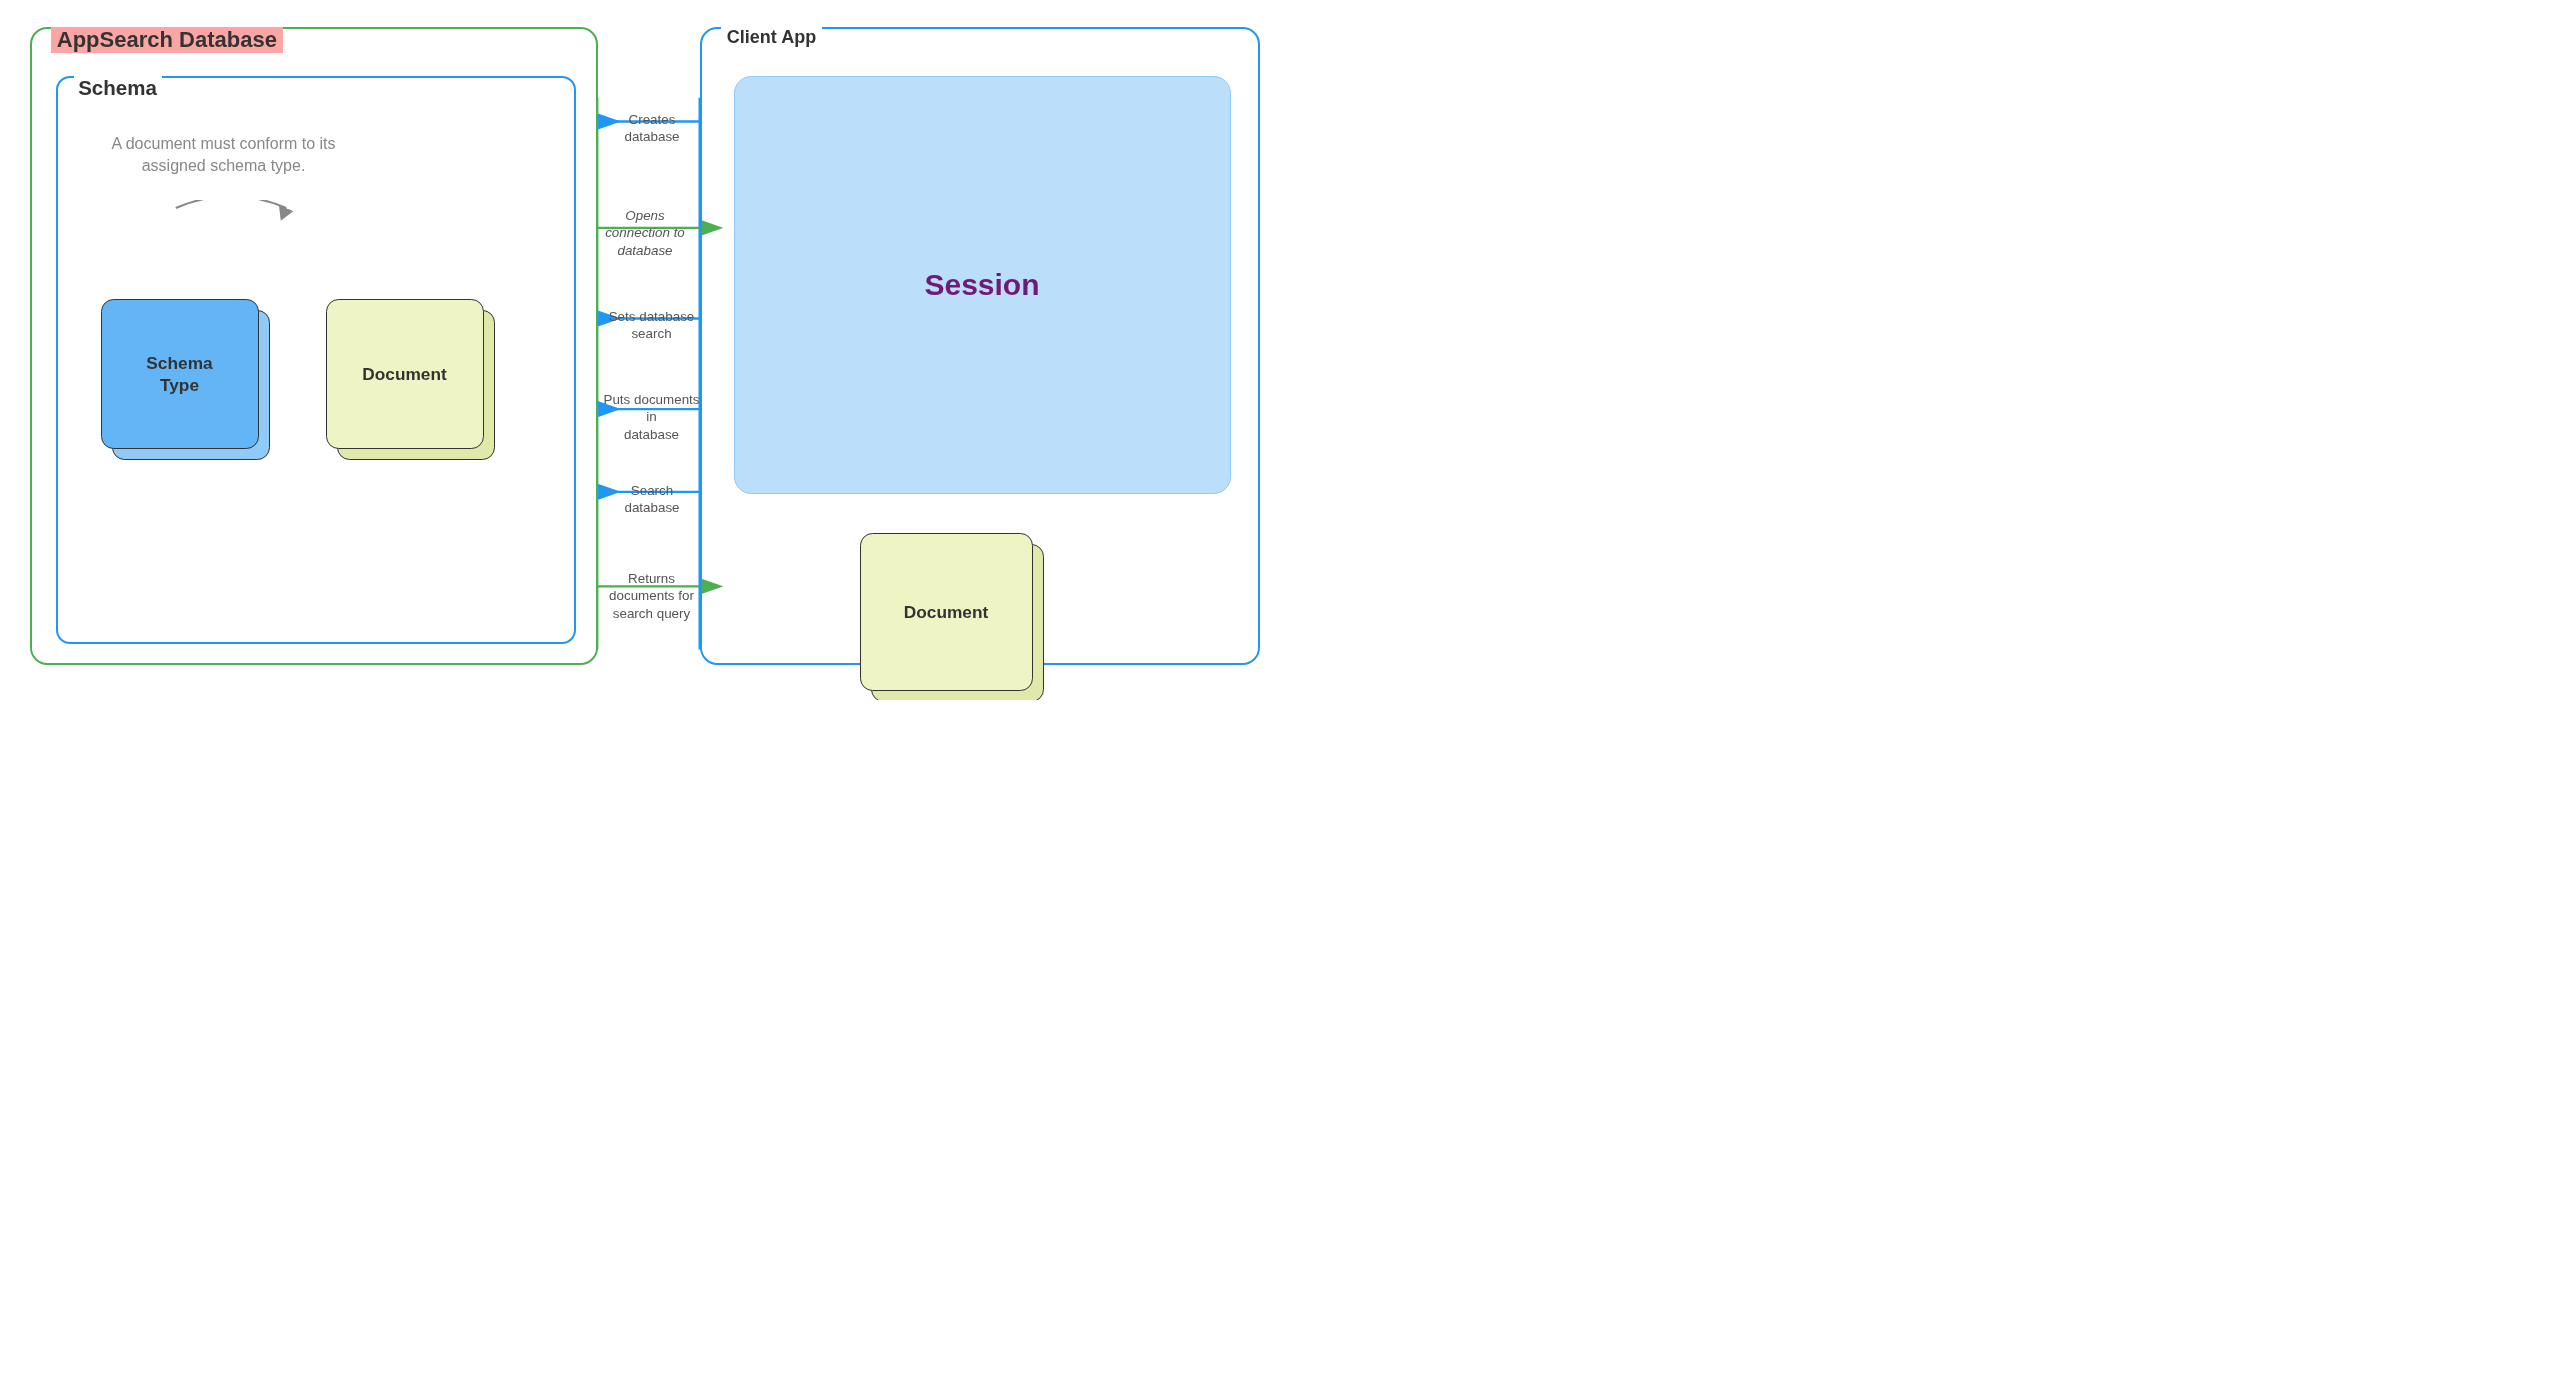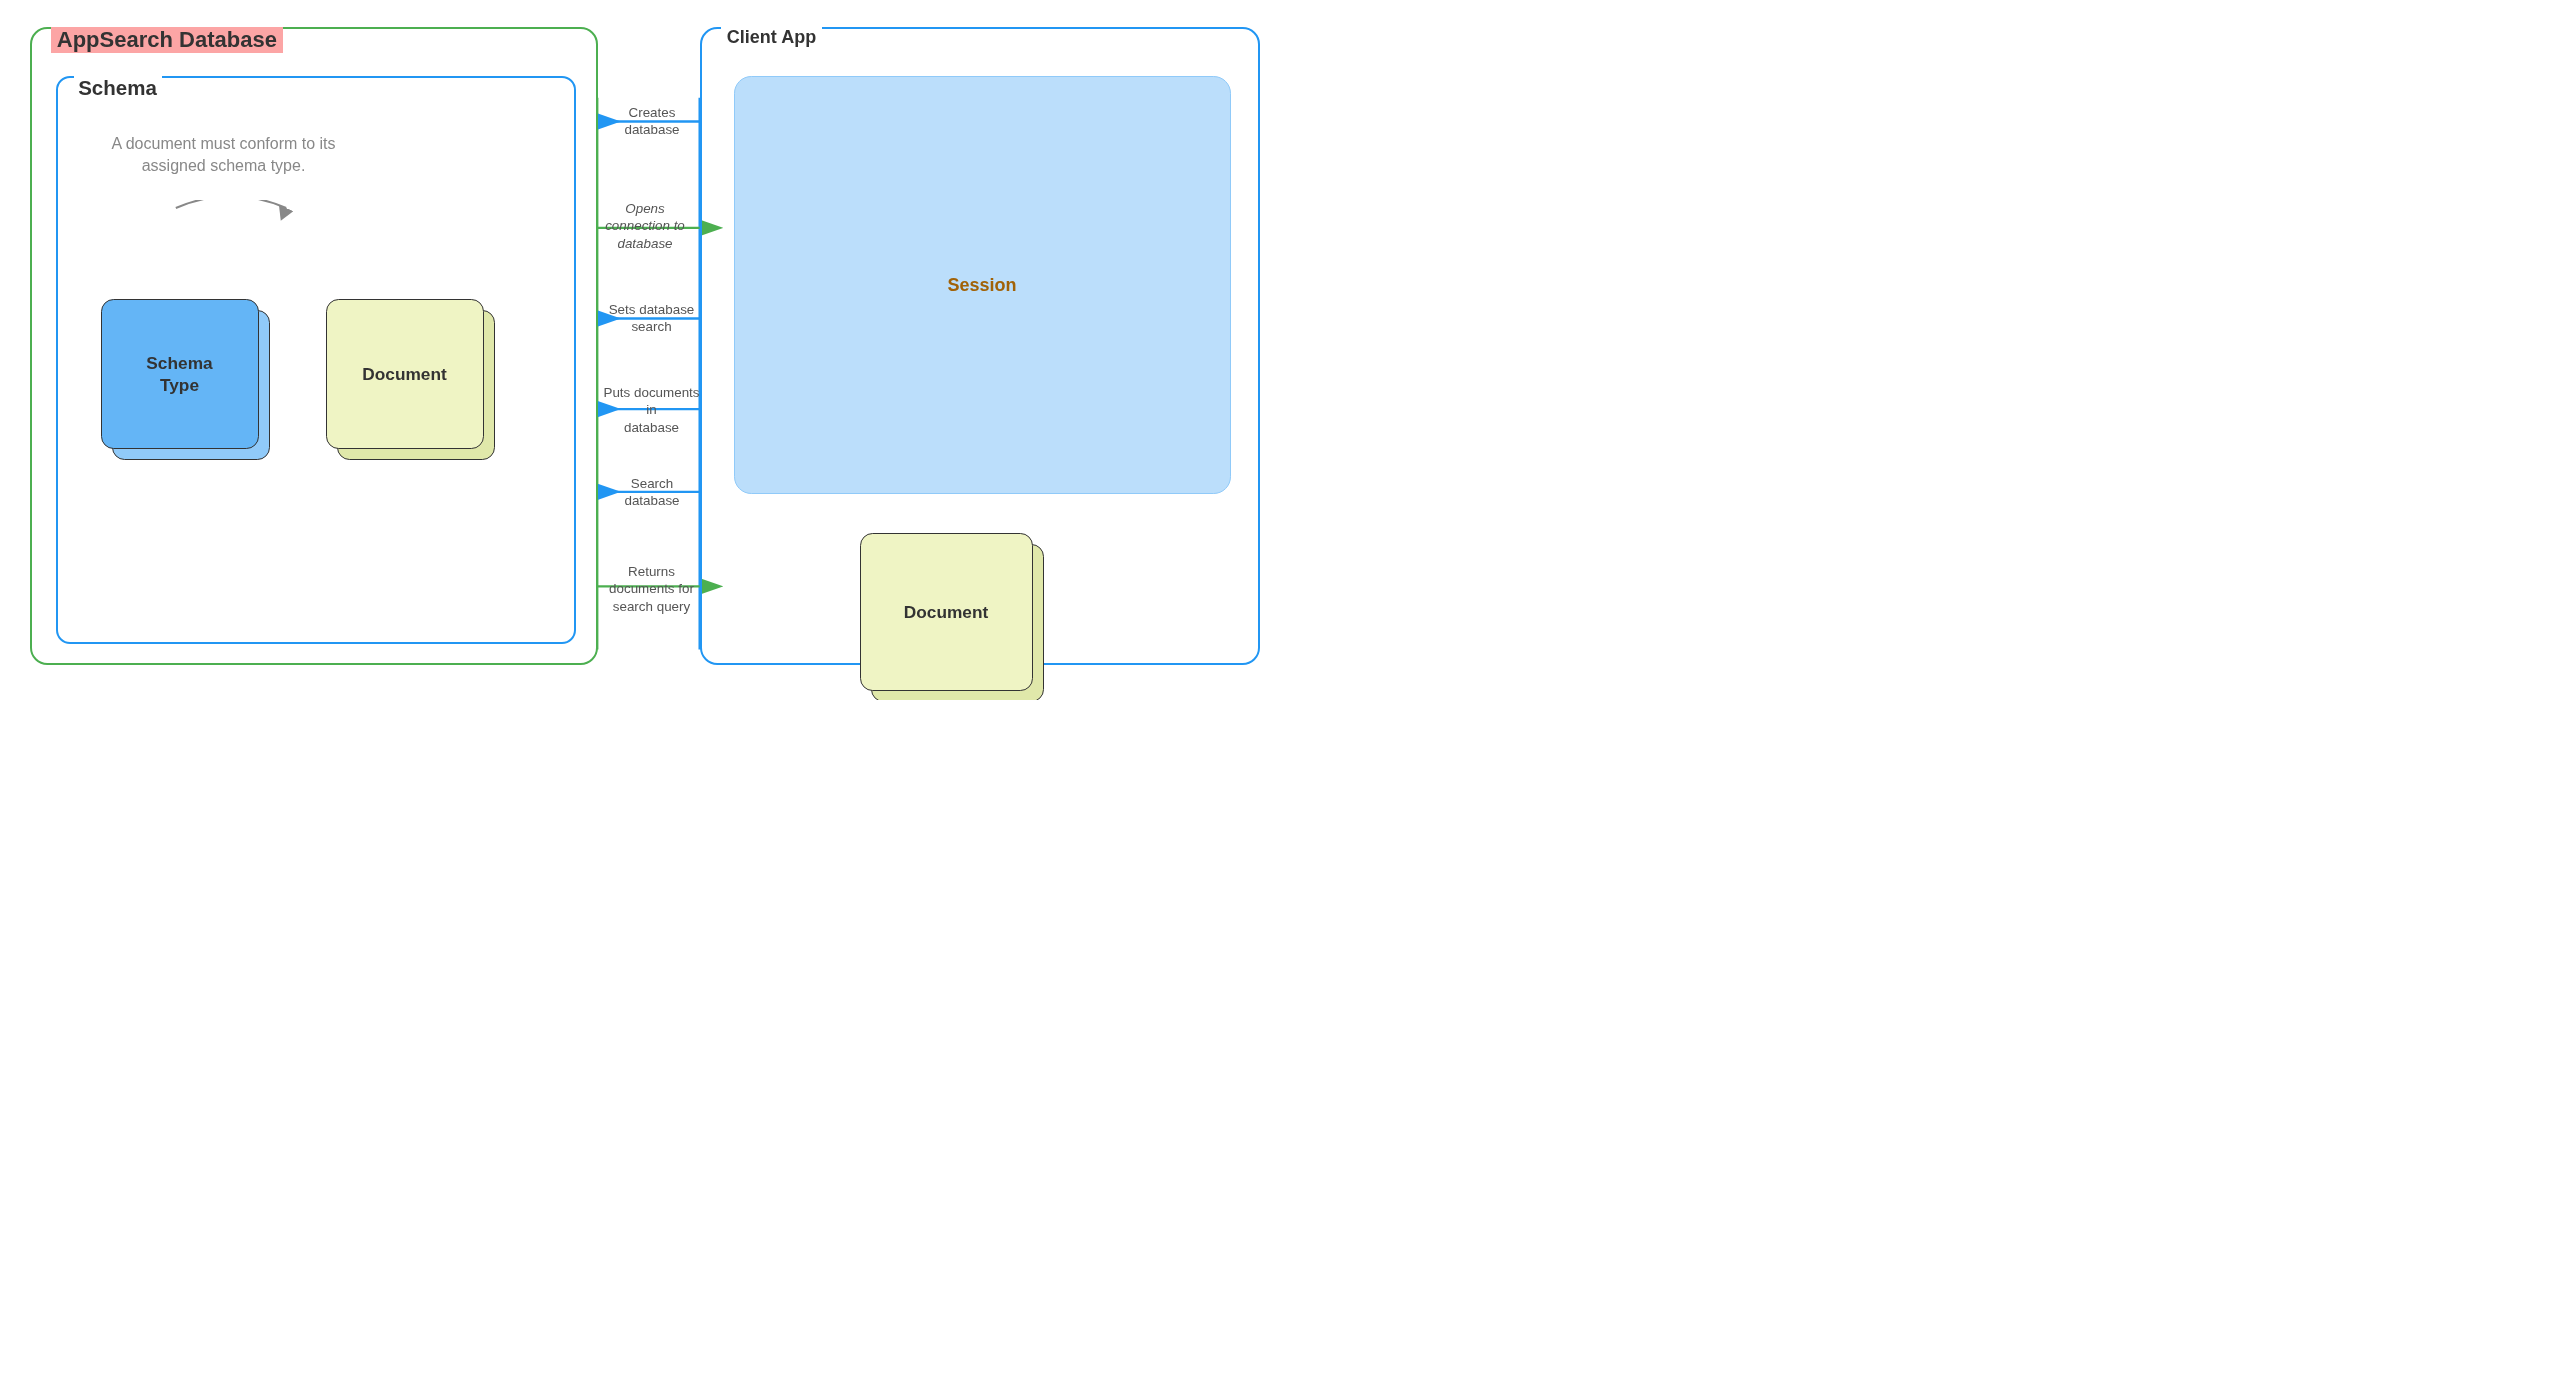--- a/index.html
+++ b/index.html
@@ -197,20 +197,21 @@
       top: 520px;
     }
 
     
     .arrow-label {
       position: absolute;
       font-size: 13.4px;
       color: #555;
       text-align: center;
       line-height: 1.3;
+      margin-top: 7px;
     }
 
     
     .arrows-svg {
       position: absolute;
       top: 0;
       left: 0;
       width: 100%;
       height: 100%;
       pointer-events: none;
@@ -306,21 +307,21 @@
   </div>
 
   <div class="arrow-label" style="left:575px; top:544px; width:110px;">
     <span>Returns documents for<br>search query</span>
   </div>
 
   <div class="client-box">
     <span class="client-label">Client App</span>
 
     <div class="session-box" style="position:absolute; left:32px; top:47px; width:497px; height:418px; background:#BBDEFB; border-radius:17.3px; border:1.6px solid #90CAF9; display:flex; align-items:center; justify-content:center;">
-      <span class="session-label" style="font-size:18px; font-weight:600; color:#a16207;">Session</span>
+      <span class="session-label" style="font-size:30px; font-weight:600; color:#701a75;">Session</span>
     </div>
 
     <div class="card-stack doc-client-stack" style="position:absolute; left:158px; top:504px;">
       <div style="position:absolute; background:#E0E8AA; width:173px; height:158px; top:11px; left:11px; border-radius:12.6px; border:1.6px solid #333;"></div>
       <div style="position:absolute; background:#EFF4C4; width:173px; height:158px; top:0; left:0; border-radius:12.6px; border:1.6px solid #333; display:flex; align-items:center; justify-content:center;">
         <span style="font-size:17.3px; font-weight:600; color:#333;">Document</span>
       </div>
     </div>
 
   </div>

